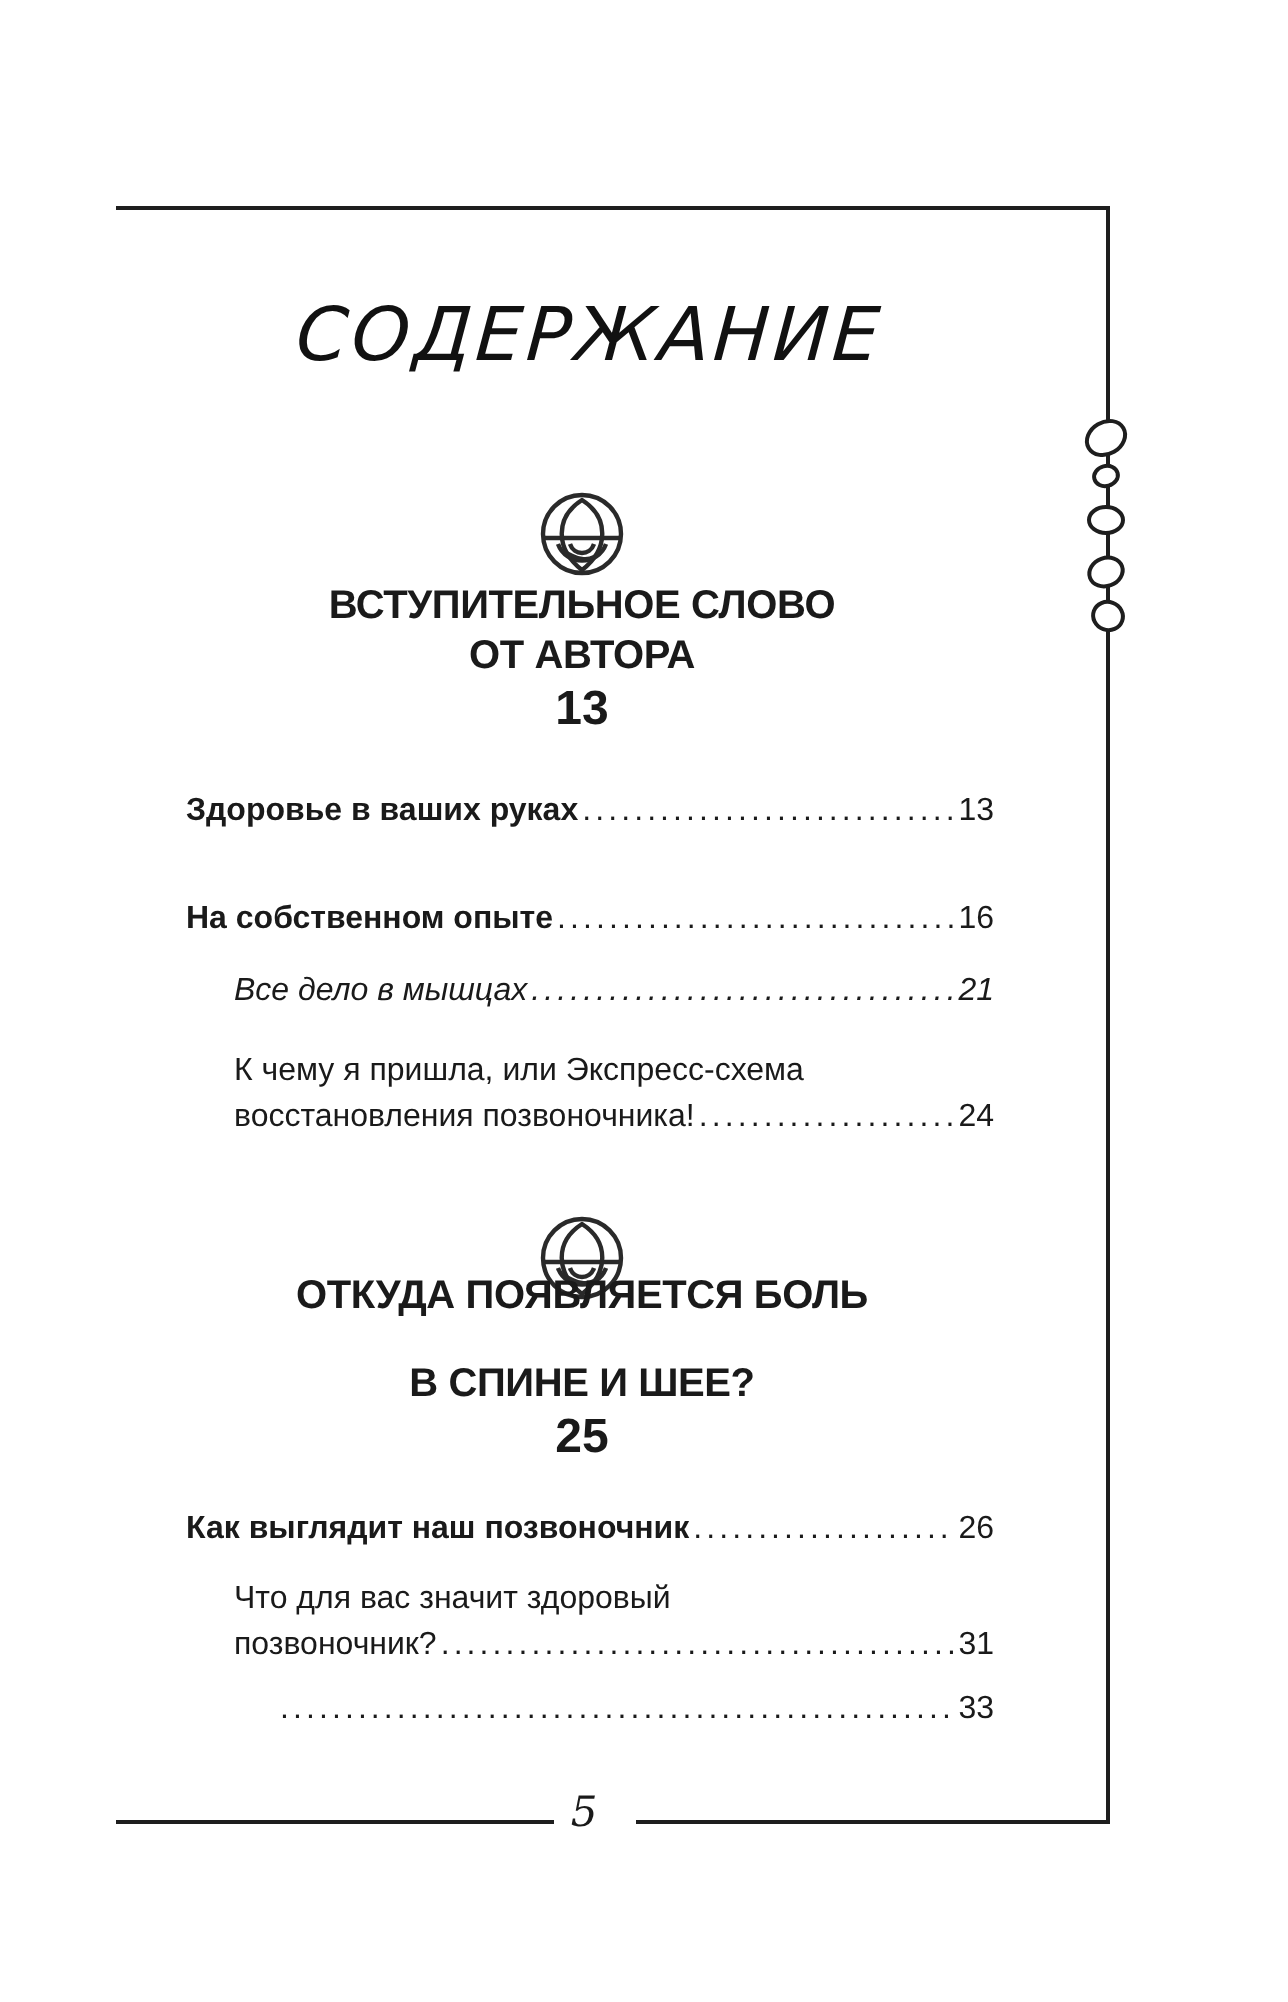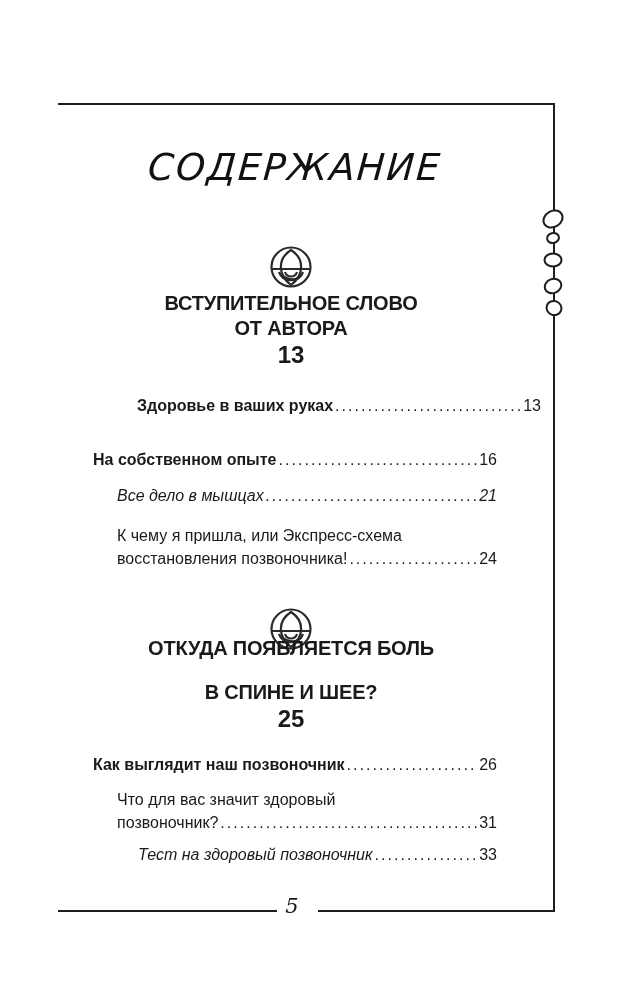--- a/index.html
+++ b/index.html
@@ -49,21 +49,21 @@
     <path d="M22 5 C 8 14, 9 30, 22 40 C 35 30, 36 14, 22 5 Z"></path>
     <path d="M10 27 C 14 38, 30 38, 34 27"></path>
     <path d="M12 30 C 18 34, 26 38, 32 30"></path>
     <path d="M16 27 C 18 33, 26 33, 28 27"></path>
   </g>
 </svg>
 <div class="sec-head" style="top:291px;">ВСТУПИТЕЛЬНОЕ СЛОВО</div>
 <div class="sec-head" style="top:316px;">ОТ АВТОРА</div>
 <div class="sec-num" style="top:341px;">13</div>
 
-<div class="entry bold" style="left:93px; width:404px; top:395px;margin-left:44px;">
+<div class="entry bold" style="left:93px; width:404px; top:395px;">
   <span class="lbl">Здоровье в ваших руках</span>
   <span class="dots"></span>
   <span class="pg">13</span>
 </div>
 
 <div class="entry bold" style="left:93px; width:404px; top:449px;">
   <span class="lbl">На собственном опыте</span>
   <span class="dots"></span>
   <span class="pg">16</span>
 </div>
@@ -102,18 +102,17 @@
 </div>
 
 <div class="line2" style="left:117px; top:789px;">Что для вас значит здоровый</div>
 <div class="entry" style="left:117px; width:380px; top:812px;align-items:flex-end;">
   <span class="lbl">позвоночник?</span>
   <span class="dots"></span>
   <span class="pg">31</span>
 </div>
 
 <div class="entry italic" style="left:138px; width:359px; top:844px;">
-  <span class="lbl">Тест на здоровый позвоночник</span>
   <span class="dots"></span>
   <span class="pg">33</span>
 </div>
 
 <div class="folio">5</div>
 
 </body></html>

